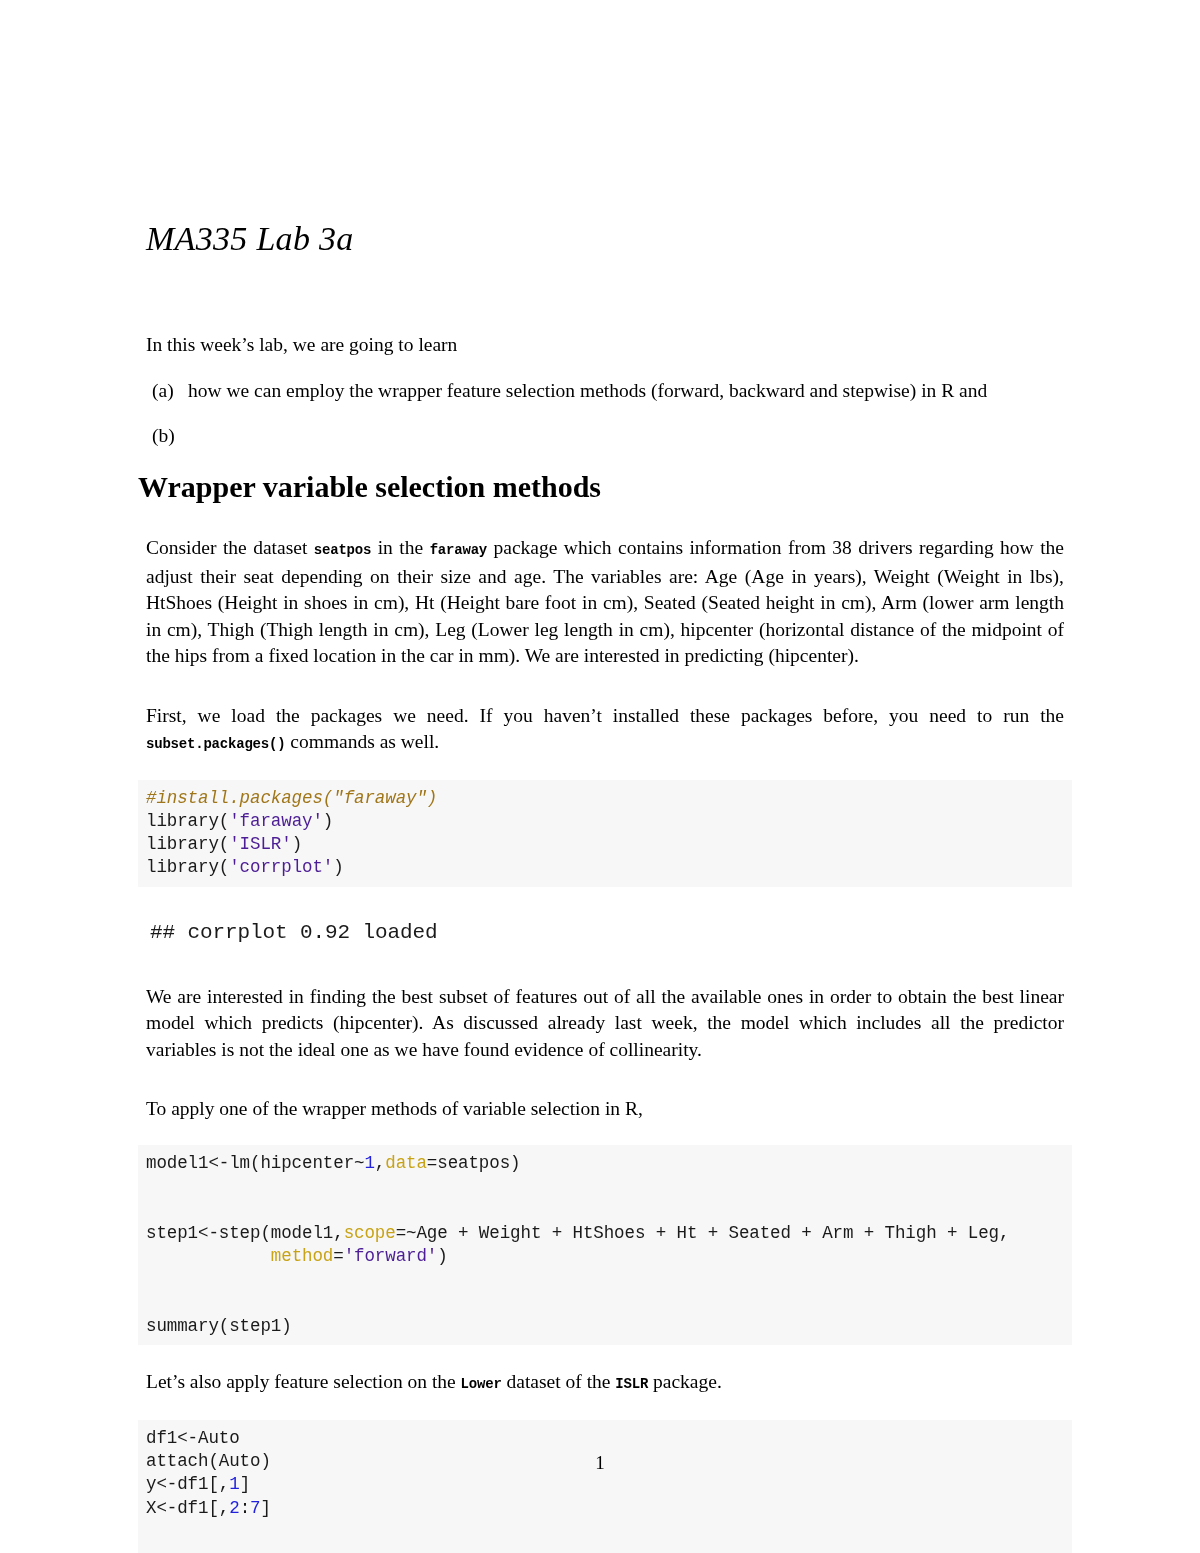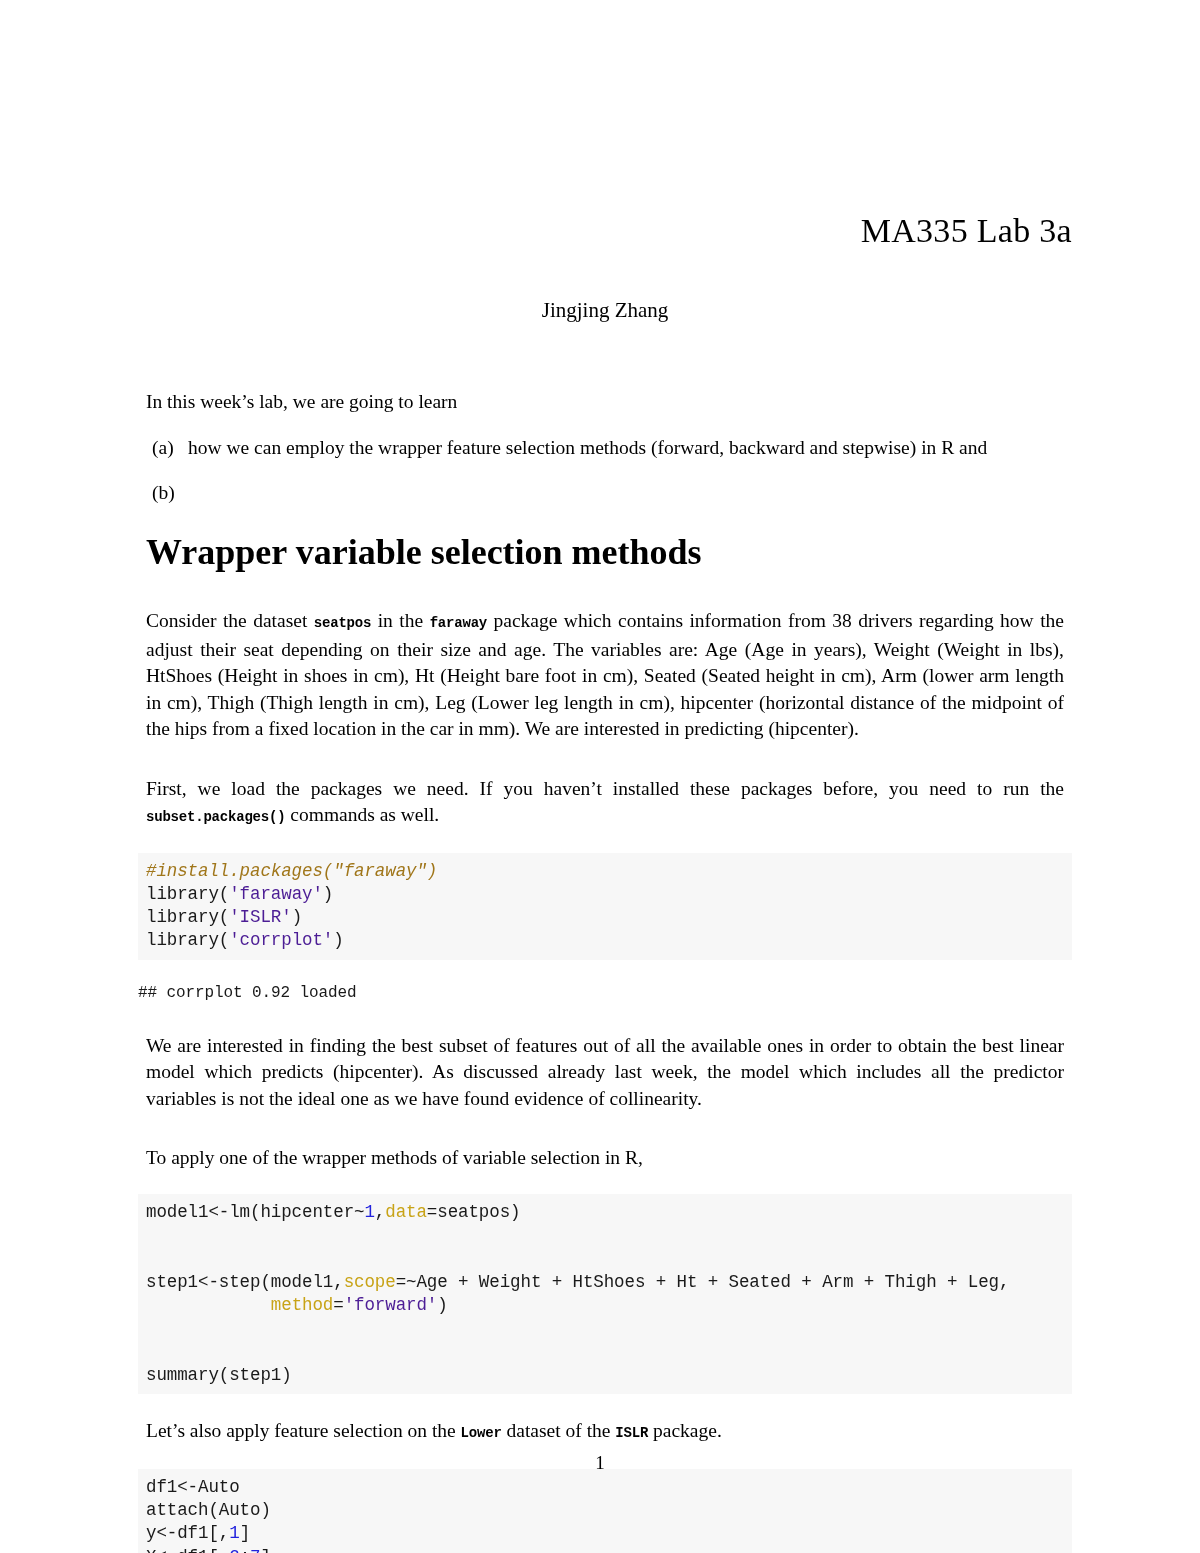--- a/index.html
+++ b/index.html
@@ -24,26 +24,27 @@
   }
   .content {
     position: absolute;
     left: 138px;
     top: 0;
     width: 934px;
   }
 
   
   .doc-title {
-    text-align: right;
+    text-align: left;
     font-size: 34px;
     font-weight: normal;
-    margin: 0;
+    margin: 8px;
     padding-top: 212px;
     letter-spacing: 0.3px;
+    font-style: italic;
   }
   .doc-author {
     text-align: center;
     font-size: 21px;
     margin: 0;
     padding-top: 48px;
   }
 
   
   p.body-text {
@@ -69,23 +70,23 @@
     margin-top: 19px;
   }
   .enum-marker {
     position: absolute;
     left: 14px;
     top: 0;
   }
 
   
   h2.section-heading {
-    font-size: 36px;
+    font-size: 30px;
     font-weight: bold;
-    margin: 8px;
+    margin: 0;
     padding: 0;
     line-height: 36px;
   }
   .gap-heading-before { height: 46px; }
   .gap-heading-after { height: 22px; }
 
   
   code.inline {
     font-family: "Liberation Mono", "DejaVu Sans Mono", monospace;
     font-size: 14px;
@@ -101,24 +102,24 @@
     line-height: 23.3px;
     white-space: pre;
     padding: 7px 10px 7px 8px;
     margin: 0;
     color: #1a1a1a;
     letter-spacing: -0.1px;
   }
   .code-out {
     background: transparent;
     font-family: "Liberation Mono", "DejaVu Sans Mono", monospace;
-    font-size: 16px;
+    font-size: 21px;
     line-height: 23.3px;
     white-space: pre;
-    margin: 0;
+    margin: 12px;
     padding: 0;
     color: #1a1a1a;
     letter-spacing: -0.1px;
   }
   .tok-comment { color: #a0761a; font-style: italic; }
   .tok-string  { color: #4c1d95; }
   .tok-arg     { color: #c8a317; margin-top: 12px; }
   .tok-num     { color: #2222dd; }
 
   .gap-code-before { height: 14px; }
@@ -136,21 +137,20 @@
     font-size: 19px;
   }
 </style>
 </head>
 <body>
 
 <div class="page">
   <div class="content">
 
     <h1 class="doc-title">MA335 Lab 3a</h1>
-    <p class="doc-author">Jingjing Zhang</p>
 
     <div class="gap-intro"></div>
 
     <p class="body-text">In this week’s lab, we are going to learn</p>
 
     <ul class="enum-list">
       <li class="enum-item">
         <span class="enum-marker">(a)</span>
         <span>how we can employ the wrapper feature selection methods (forward, backward and stepwise) in R and</span>
       </li>

